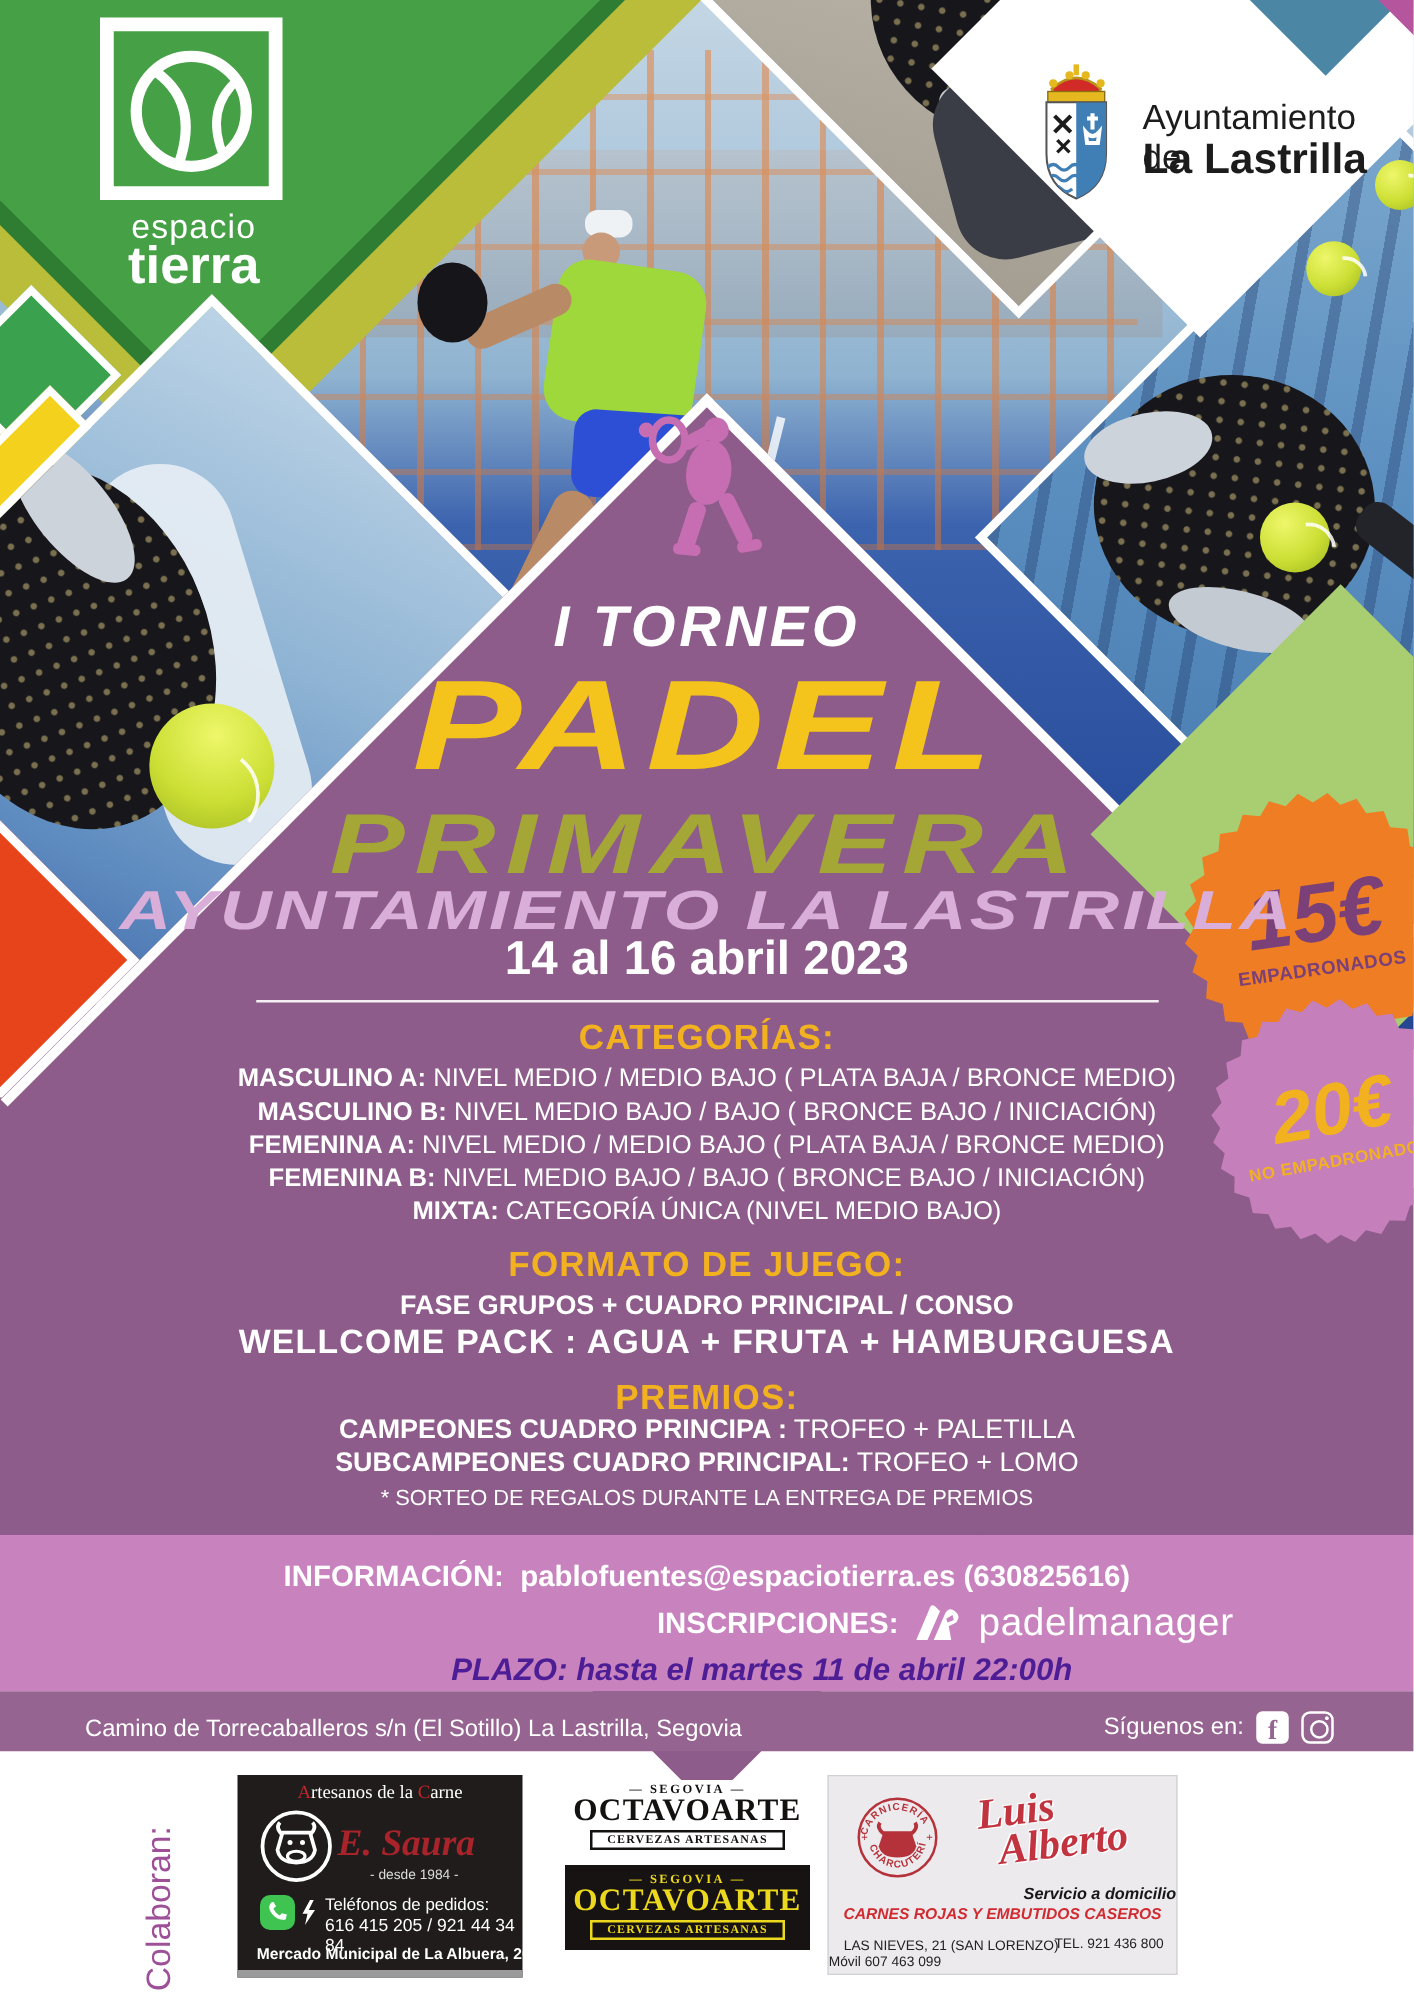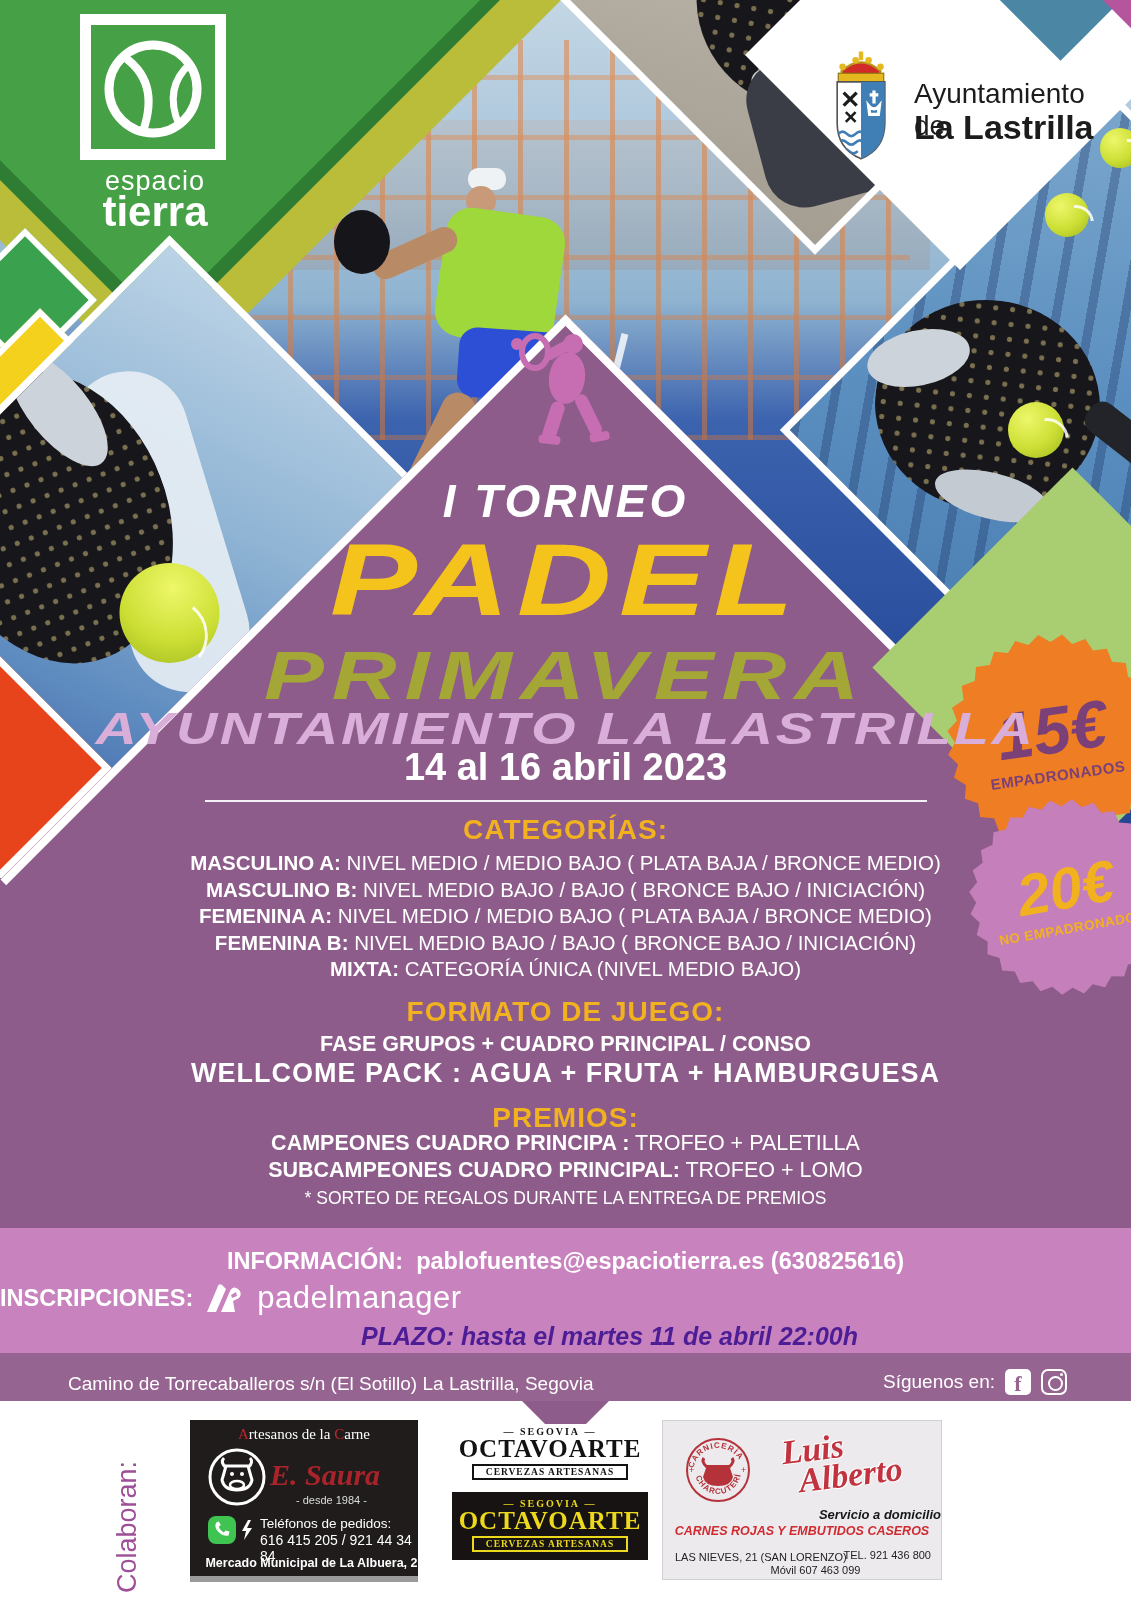--- a/index.html
+++ b/index.html
@@ -215,21 +215,21 @@
     <div class="catline" style="font-size:21.5px;line-height:27px;"><b>CAMPEONES CUADRO PRINCIPA :</b><span> TROFEO + PALETILLA</span></div>
     <div class="catline" style="font-size:21.5px;line-height:27px;"><b>SUBCAMPEONES CUADRO PRINCIPAL:</b><span> TROFEO + LOMO</span></div>
   </div>
   <div class="abs ctr whitetx" style="top:1188px;font-size:17.5px;z-index:13;">* SORTEO DE REGALOS DURANTE LA ENTREGA DE PREMIOS</div>
 
   <div class="abs" style="left:0;top:1228px;width:1131px;height:125px;background:#c883bf;z-index:13;">
     <div class="ctr abs" style="top:20px;font-size:23.5px;font-weight:bold;color:#fff;">
       <span>INFORMACIÓN:</span>&nbsp;
       <span>pablofuentes@espaciotierra.es (630825616)</span>
     </div>
-    <div class="abs" style="left:0;top:52px;width:987px;display:flex;align-items:center;justify-content:flex-start;gap:12px;">
+    <div class="abs" style="left:0;top:52px;width:987px;display:flex;align-items:center;justify-content:flex-end;gap:12px;">
       <span style="font-size:23.5px;font-weight:bold;color:#fff;">INSCRIPCIONES:</span>
       <svg width="40" height="30" viewBox="0 0 40 30">
         <path d="M2 29 L13 3 Q14 0 17 2 L21 6 L11 29 Z" fill="#ffffff"></path>
         <path d="M16 29 L25 8 Q28 2 33 6 Q38 10 34 15 L28 18 L30 29 Z" fill="#ffffff"></path>
         <path d="M26 12 L31 9 L32 13 L27 15 Z" fill="#c883bf"></path>
       </svg>
       <span style="font-size:31px;color:#fff;letter-spacing:.5px;">padelmanager</span>
     </div>
     <div class="ctr abs" style="top:94px;font-size:25px;font-weight:bold;font-style:italic;color:#4c1d95;padding-left:44px;">PLAZO: hasta el martes 11 de abril 22:00h</div>
   </div>
@@ -306,16 +306,16 @@
         <text x="58" y="38" font-size="9" fill="#b5323a">+</text>
     </svg>
     <div class="abs" style="left:120px;top:10px;transform:rotate(-7deg);font-family:'Liberation Serif',serif;font-style:italic;font-weight:bold;color:#c23340;">
       <div style="font-size:34px;line-height:30px;text-shadow:1px 1px 0 #fff,-1px -1px 0 #fff;">Luis</div>
       <div style="font-size:34px;line-height:30px;margin-left:14px;text-shadow:1px 1px 0 #fff,-1px -1px 0 #fff;">Alberto</div>
     </div>
     <div class="abs" style="left:0;top:86px;width:278px;text-align:right;font-size:13px;font-weight:bold;font-style:italic;color:#171717;">Servicio a domicilio</div>
     <div class="abs" style="left:0;top:103px;width:278px;text-align:center;font-size:12.5px;font-weight:bold;font-style:italic;color:#d02b31;">CARNES ROJAS Y EMBUTIDOS CASEROS</div>
     <div class="abs" style="left:12px;top:130px;font-size:11px;color:#222;">LAS NIEVES, 21 (SAN LORENZO)</div>
     <div class="abs" style="right:10px;top:128px;font-size:11px;color:#222;">TEL. 921 436 800</div>
-    <div class="abs" style="left:0;top:143px;width:305px;text-align:center;font-size:11px;color:#222;">Móvil 607 463 099</div>
+    <div class="abs" style="left:0;top:143px;width:305px;font-size:11px;color:#222;">Móvil 607 463 099</div>
   </div>
 
 </div>
 
 </body></html>

